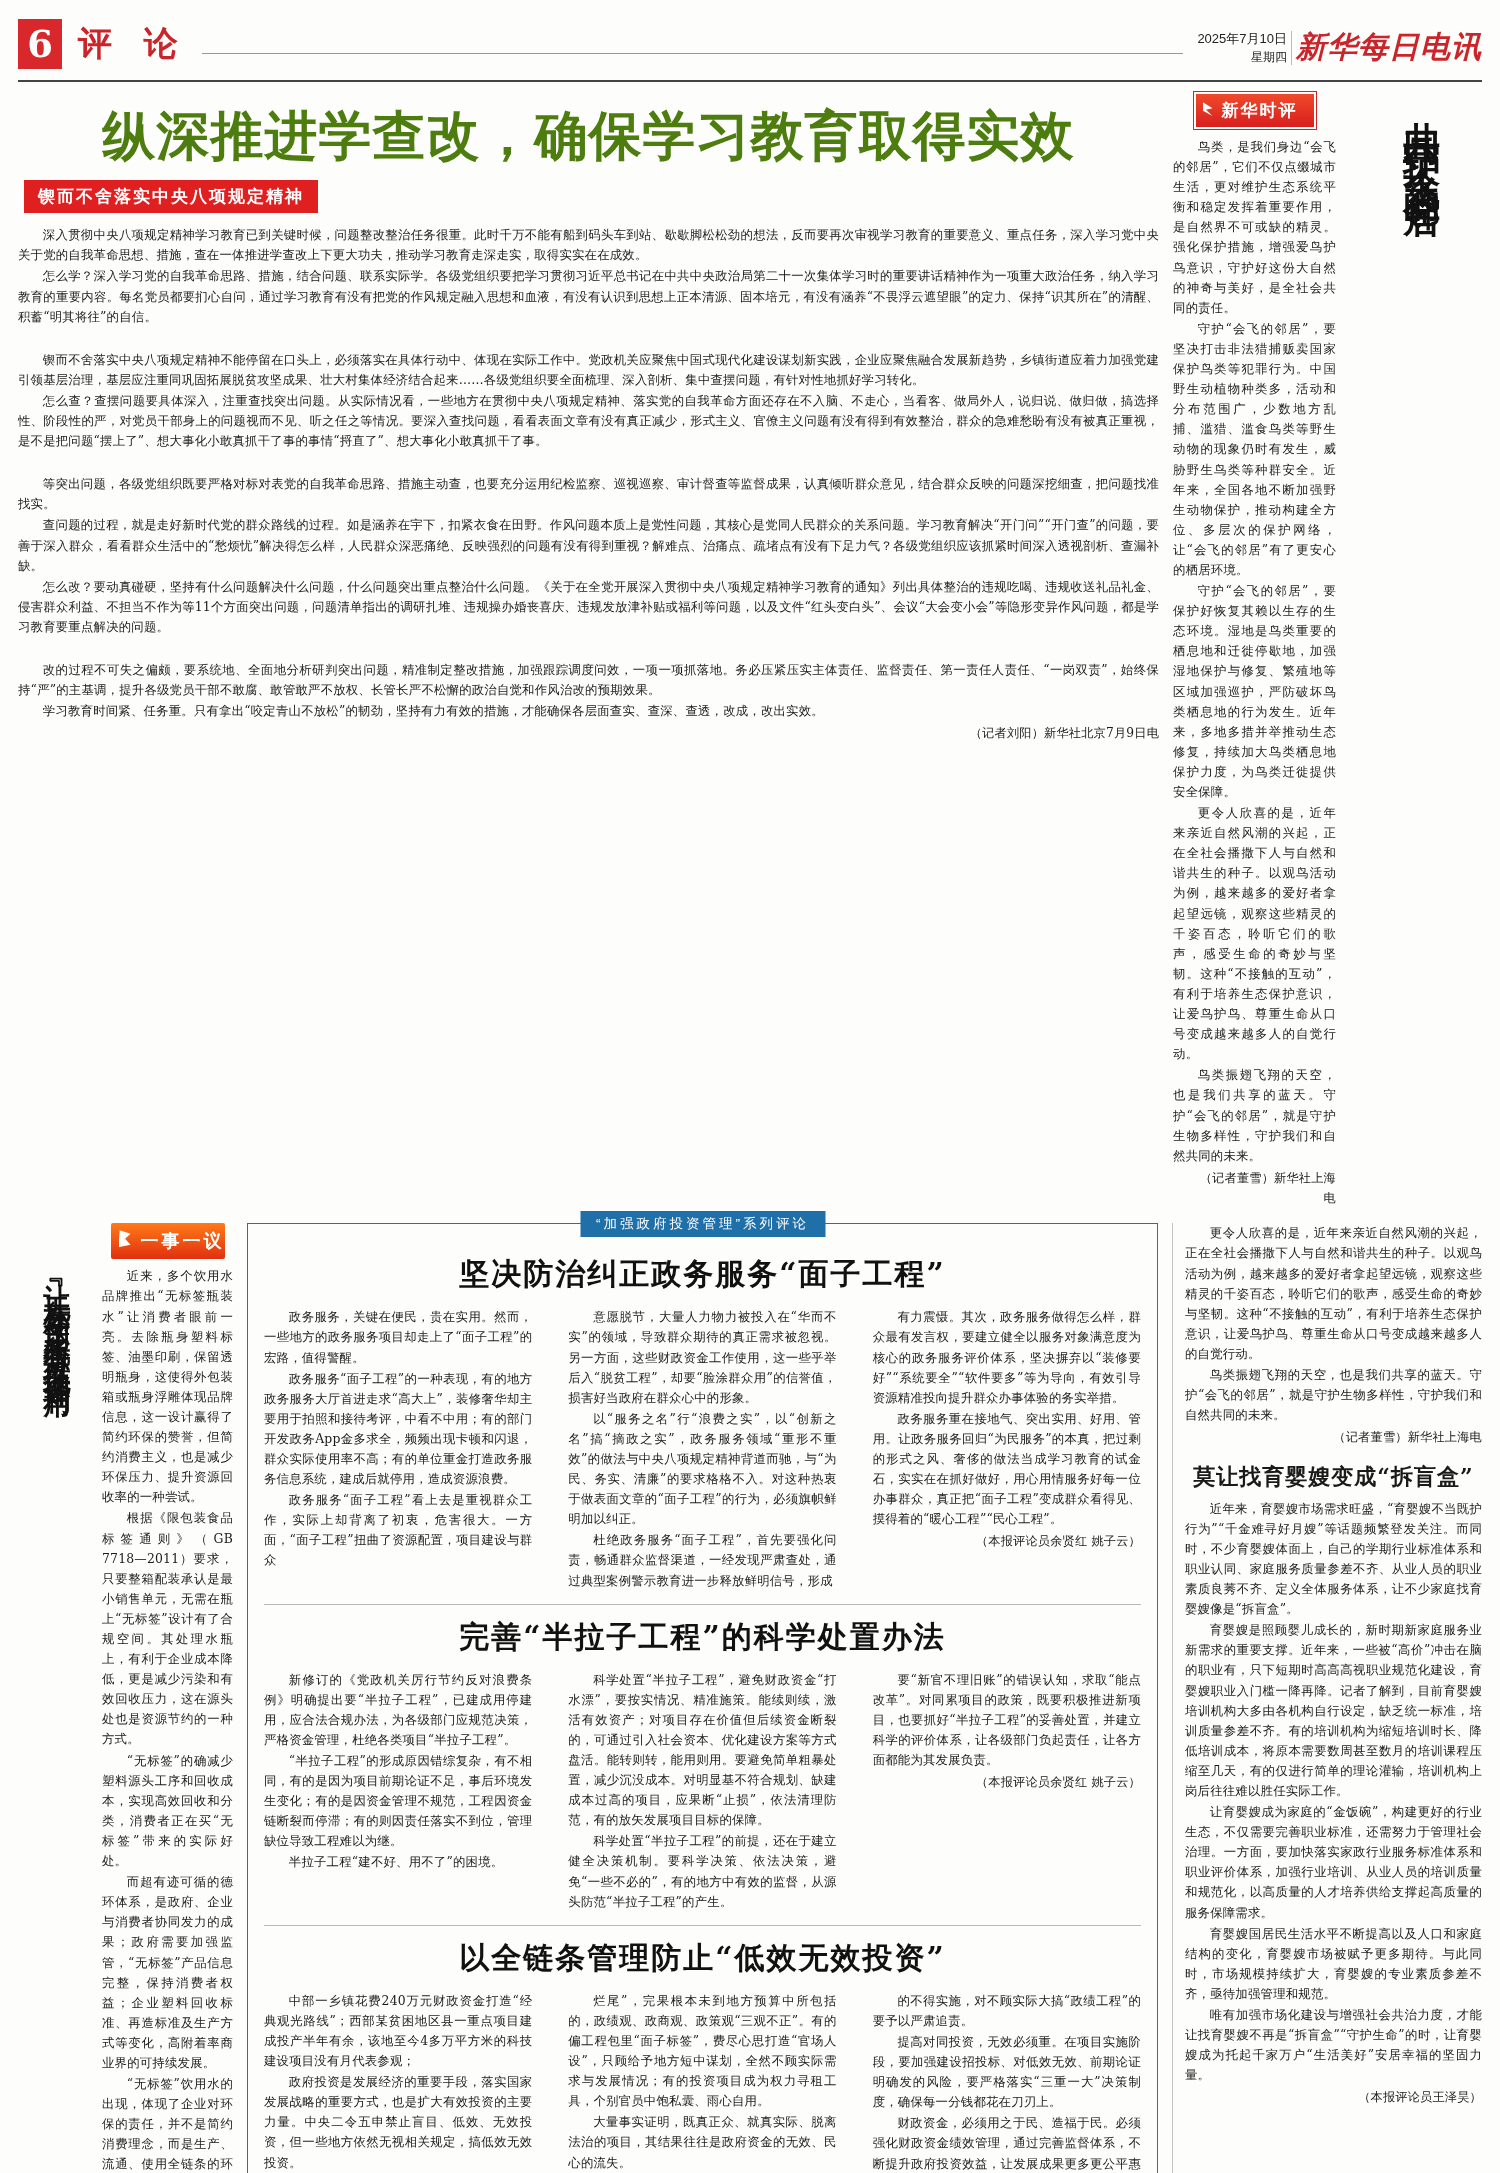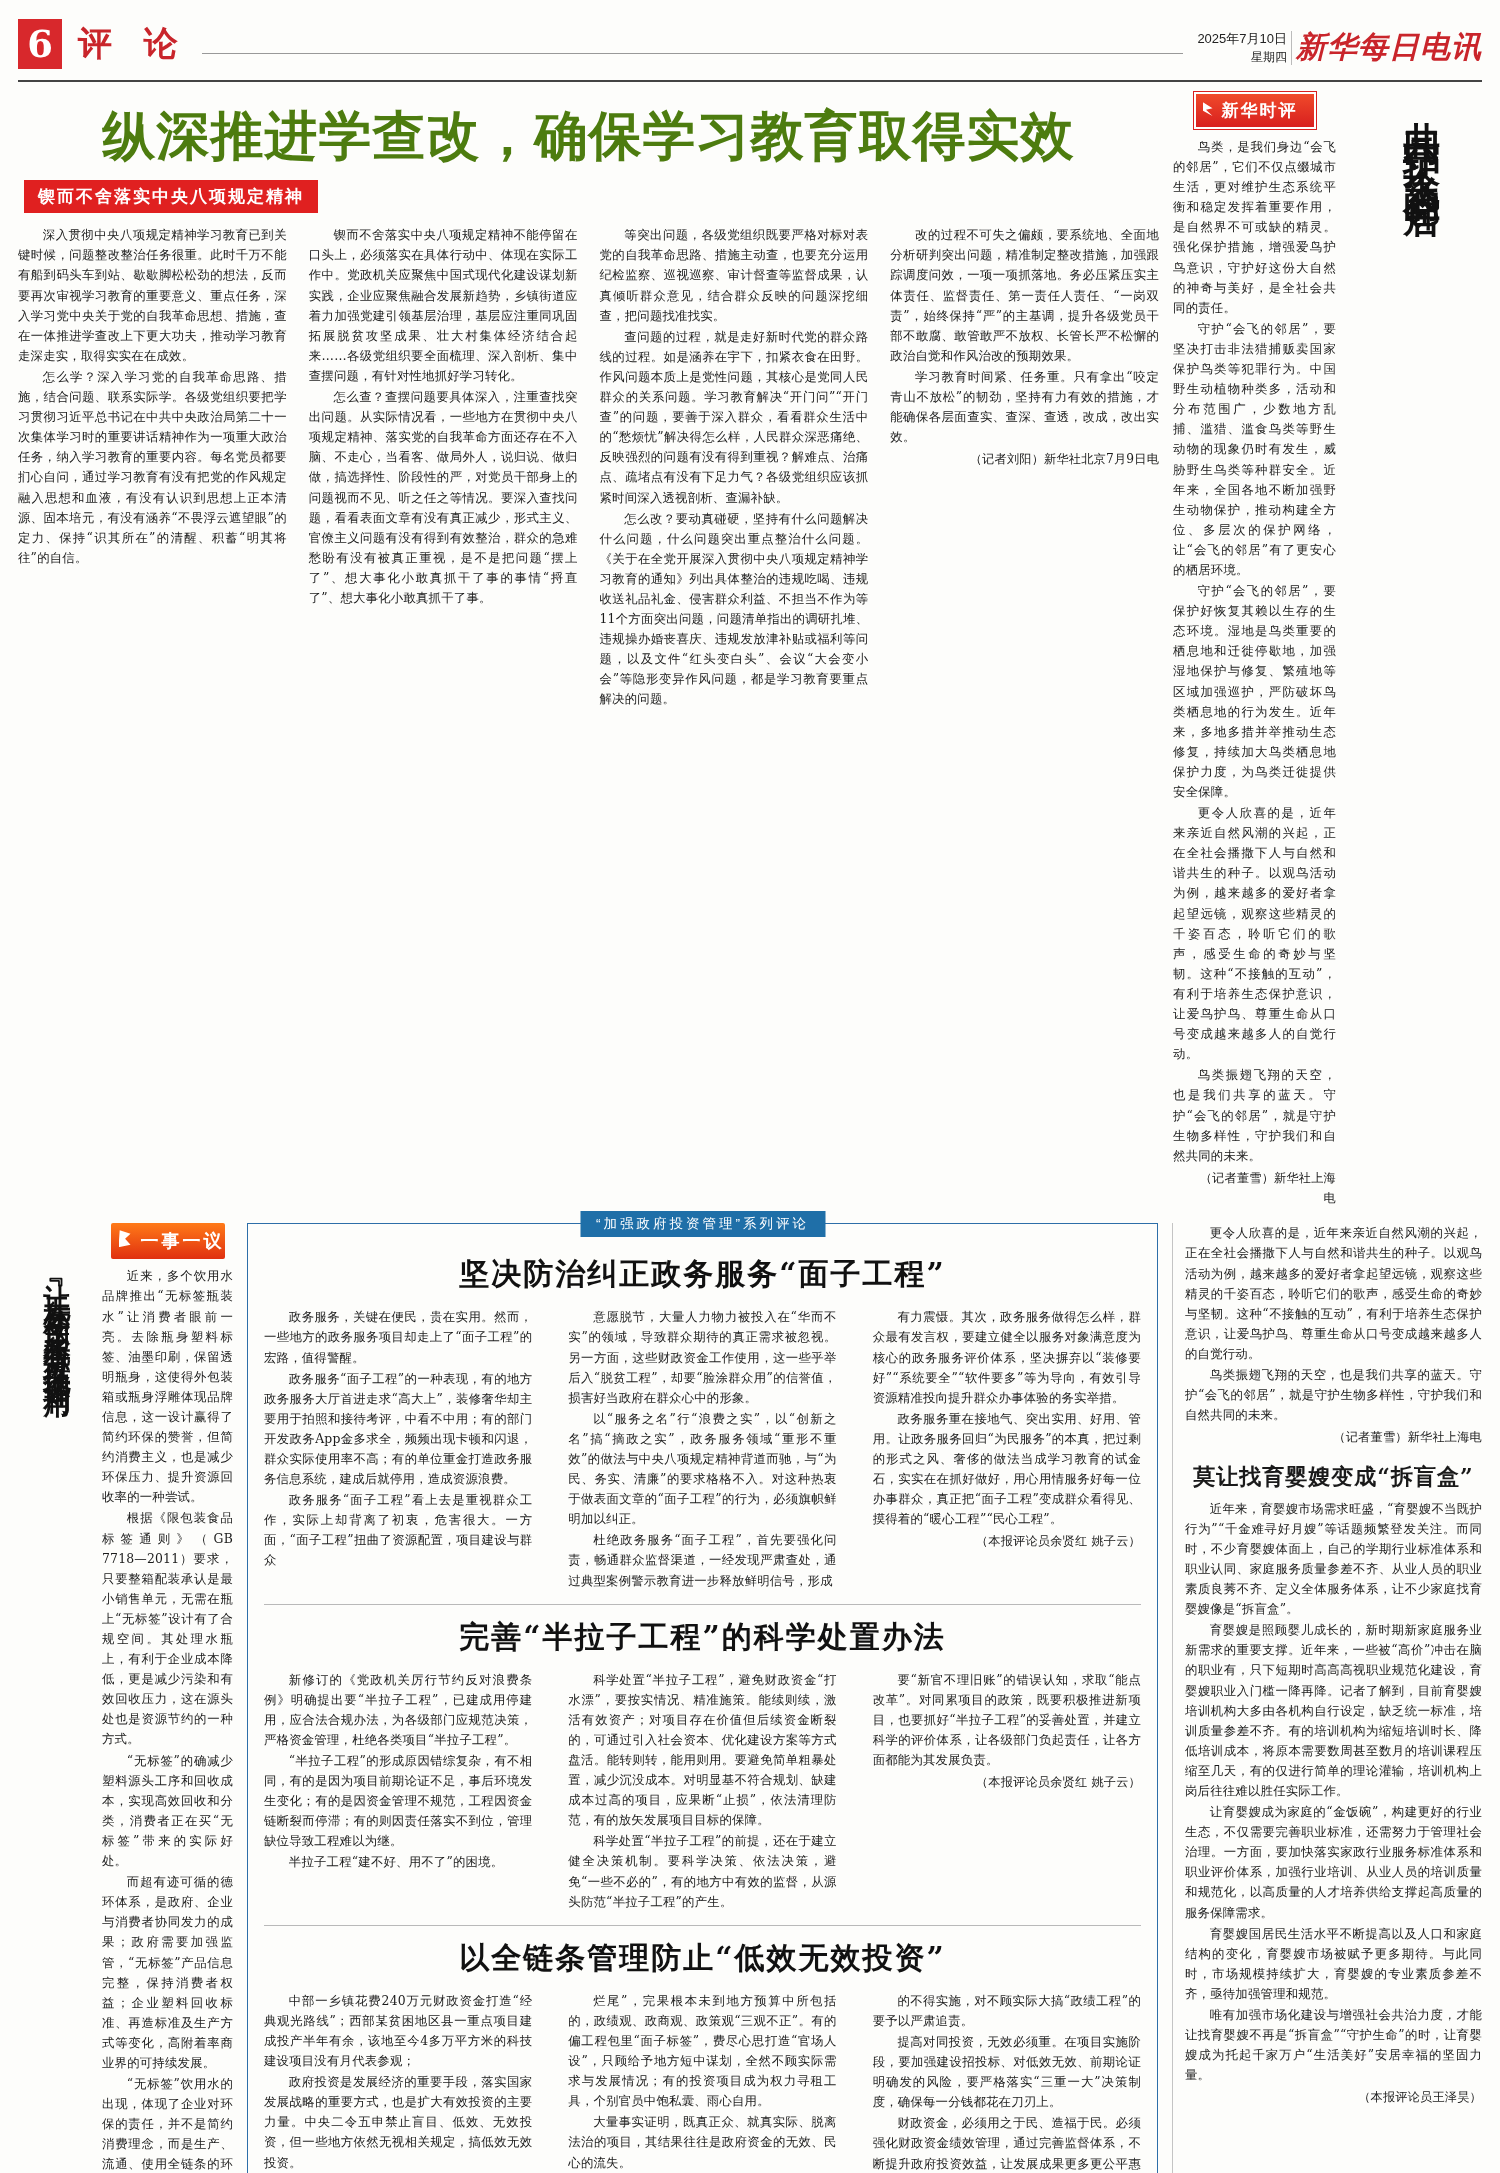--- a/index.html
+++ b/index.html
@@ -139,21 +139,21 @@
   <div class="mast-under"></div>
 
   <div class="top-area">
 
     <div class="top-left">
       <div class="headline">纵深推进学查改，确保学习教育取得实效</div>
       <div style="text-align:left;margin-left:6px;">
         <span class="redbar">锲而不舍落实中央八项规定精神</span>
       </div>
 
-      <div class="top-cols" style="margin-top:12px;">
+      <div class="top-cols" style="margin-top:12px;flex-direction:column;">
         <div class="tcol">
           <p class="p">深入贯彻中央八项规定精神学习教育已到关键时候，问题整改整治任务很重。此时千万不能有船到码头车到站、歇歇脚松松劲的想法，反而要再次审视学习教育的重要意义、重点任务，深入学习党中央关于党的自我革命思想、措施，查在一体推进学查改上下更大功夫，推动学习教育走深走实，取得实实在在成效。</p>
           <p class="p">怎么学？深入学习党的自我革命思路、措施，结合问题、联系实际学。各级党组织要把学习贯彻习近平总书记在中共中央政治局第二十一次集体学习时的重要讲话精神作为一项重大政治任务，纳入学习教育的重要内容。每名党员都要扪心自问，通过学习教育有没有把党的作风规定融入思想和血液，有没有认识到思想上正本清源、固本培元，有没有涵养“不畏浮云遮望眼”的定力、保持“识其所在”的清醒、积蓄“明其将往”的自信。</p>
         </div>
         <div class="tcol">
           <p class="p">锲而不舍落实中央八项规定精神不能停留在口头上，必须落实在具体行动中、体现在实际工作中。党政机关应聚焦中国式现代化建设谋划新实践，企业应聚焦融合发展新趋势，乡镇街道应着力加强党建引领基层治理，基层应注重同巩固拓展脱贫攻坚成果、壮大村集体经济结合起来……各级党组织要全面梳理、深入剖析、集中查摆问题，有针对性地抓好学习转化。</p>
           <p class="p">怎么查？查摆问题要具体深入，注重查找突出问题。从实际情况看，一些地方在贯彻中央八项规定精神、落实党的自我革命方面还存在不入脑、不走心，当看客、做局外人，说归说、做归做，搞选择性、阶段性的严，对党员干部身上的问题视而不见、听之任之等情况。要深入查找问题，看看表面文章有没有真正减少，形式主义、官僚主义问题有没有得到有效整治，群众的急难愁盼有没有被真正重视，是不是把问题“摆上了”、想大事化小敢真抓干了事的事情“捋直了”、想大事化小敢真抓干了事。</p>
         </div>
         <div class="tcol">
           <p class="p">等突出问题，各级党组织既要严格对标对表党的自我革命思路、措施主动查，也要充分运用纪检监察、巡视巡察、审计督查等监督成果，认真倾听群众意见，结合群众反映的问题深挖细查，把问题找准找实。</p>

